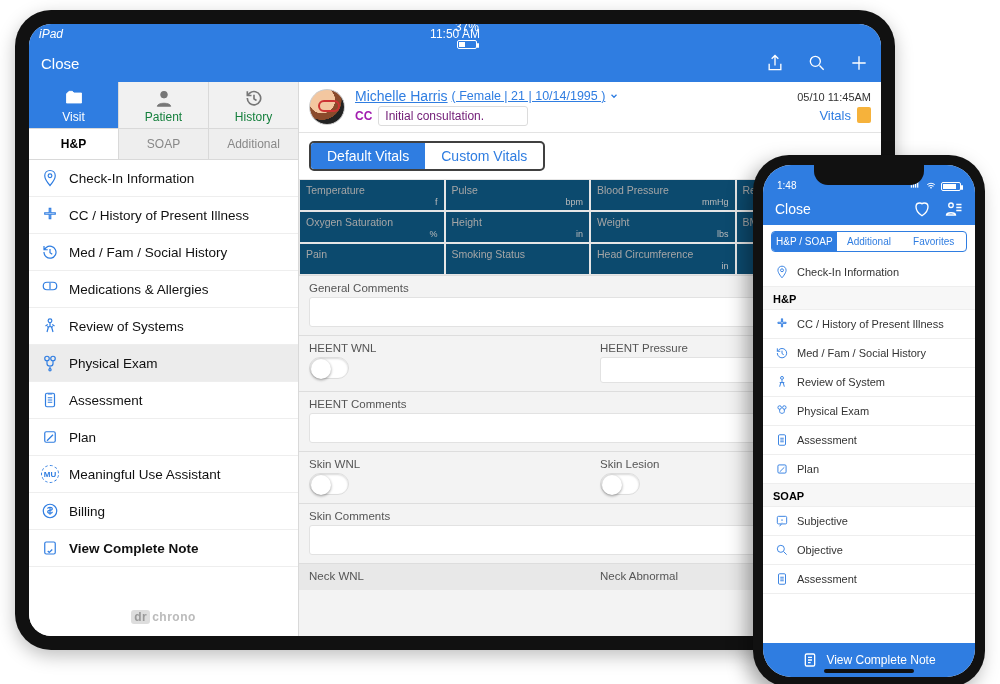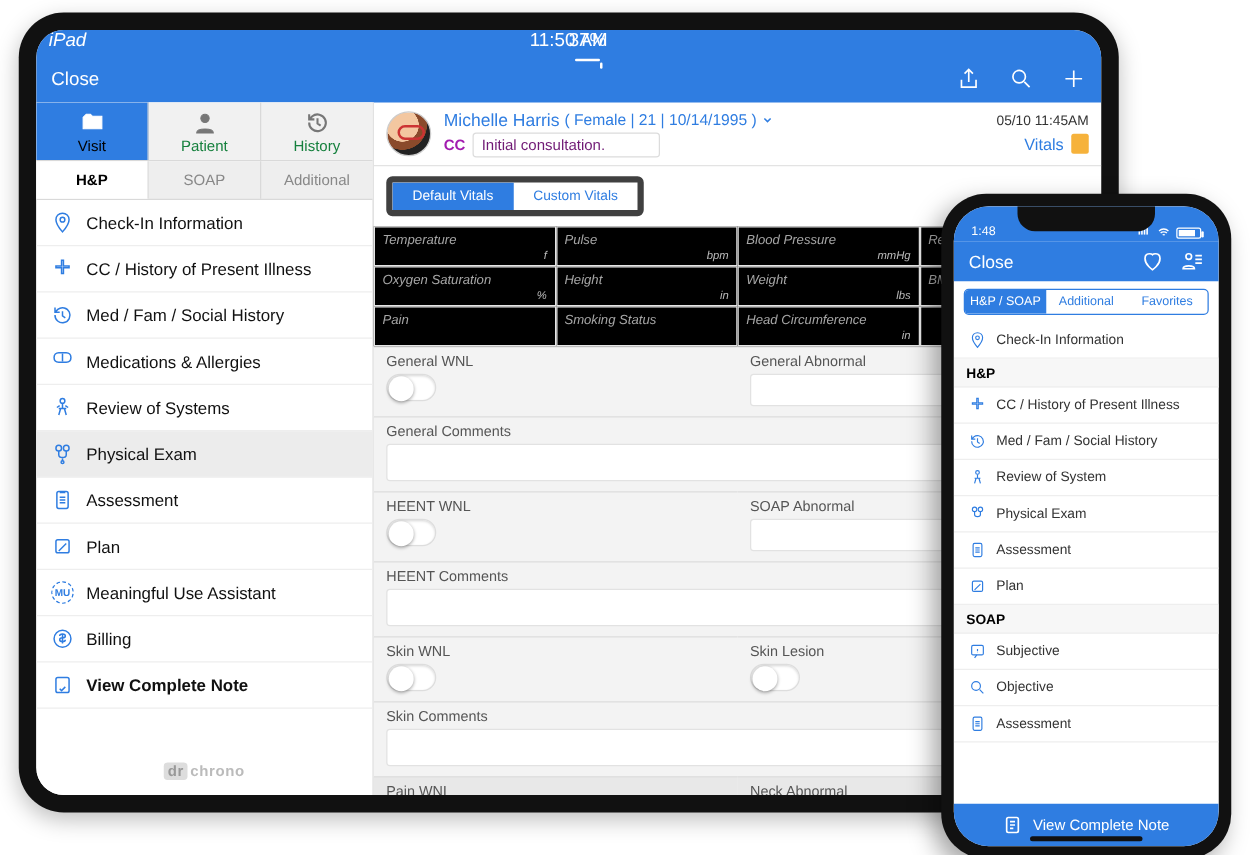--- a/index.html
+++ b/index.html
@@ -21,22 +21,23 @@
     border-radius: 22px;
     overflow: hidden;
     display: flex;
     flex-direction: column;
   }
   
   .ipad-status {
     height: 20px;
     background: #2f7de1;
     color: #fff;
-    font-size: 15px;
+    font-size: 12px;
     display: flex;
+    align-items: center;
     padding: 0 10px;
     justify-content: space-between;
     font-style: italic;
   }
   .ipad-status .center { position:absolute; left:50%; transform:translateX(-50%); font-style: normal;}
   .ipad-status .right { display:flex; gap:6px; align-items:center; font-style: normal;}
   .batt { width:20px; height:9px; border:1px solid #fff; border-radius:2px; position:relative;}
   .batt::after{content:"";position:absolute;right:-3px;top:2px;width:2px;height:5px;background:#fff;border-radius:1px;}
   .batt .fill{position:absolute;left:1px;top:1px;bottom:1px;width:35%;background:#fff;}
 
@@ -55,21 +56,21 @@
   .nav-icon { width:20px; height:20px; stroke:#fff; fill:none; stroke-width:1.6; }
 
   
   .ipad-body { flex:1; display:flex; min-height:0; }
 
   
   .left { width: 270px; display:flex; flex-direction:column; background:#fff; border-right:1px solid #d9d9d9;}
   .top-tabs { display:flex; background:#f1f1f1; border-bottom:1px solid #d9d9d9;}
   .top-tab { flex:1; display:flex; flex-direction:column; align-items:center; gap:2px; padding:6px 0 4px; font-size:12px; color:#15803d; border-right:1px solid #d9d9d9; cursor:pointer;}
   .top-tab:last-child{border-right:none;}
-  .top-tab.active{ background:#2f7de1; color:#000000;}
+  .top-tab.active{ background:#2f7de1; color:#ffffff;}
   .top-tab svg{width:22px;height:20px;}
   .top-tab.active svg{stroke:#fff;fill:#fff;}
 
   .sub-tabs{display:flex;background:#eee;border-bottom:1px solid #d9d9d9;font-size:12px;}
   .sub-tab{flex:1;text-align:center;padding:8px 0;color:#888;border-right:1px solid #d9d9d9;cursor:pointer;}
   .sub-tab:last-child{border-right:none;}
   .sub-tab.active{background:#fff;color:#000;font-weight:600;}
 
   .side-list{flex:1;overflow:auto;}
   .side-item{display:flex;align-items:center;gap:10px;padding:9px 12px;border-bottom:1px solid #eee;font-size:13.5px;color:#111;cursor:pointer;}
@@ -79,35 +80,35 @@
   .side-item .mu{border:1.5px dashed #2f7de1;border-radius:50%;width:18px;height:18px;display:flex;align-items:center;justify-content:center;font-size:8px;color:#2f7de1;font-weight:700;}
 
   .brand{padding:12px;text-align:center;color:#bbb;font-size:12px;font-weight:600;letter-spacing:.5px;}
   .brand .dr{background:#ddd;border-radius:3px;padding:0 3px;margin-right:2px;color:#999;}
 
   
   .right{flex:1;display:flex;flex-direction:column;min-width:0;}
   .patient-bar{display:flex;align-items:center;gap:10px;padding:6px 10px;border-bottom:1px solid #e3e3e3;}
   .avatar{width:36px;height:36px;border-radius:50%;background:radial-gradient(circle at 35% 30%,#f3c7a0 0 40%,#8a4a2b 41% 60%,#222 61% 100%);position:relative;overflow:hidden;border:1px solid #ccc;}
   .avatar::after{content:"";position:absolute;left:8px;top:10px;width:18px;height:8px;border:2px solid #c33;border-radius:10px;}
-  .pname{color:#2f7de1;font-size:14px;font-weight:500; display:flex; gap:4px; align-items:center;}
+  .pname{color:#2f7de1;font-size:14px;font-weight:500; display:flex; gap:4px; align-items:center;text-decoration:underline;}
   .pmeta{color:#2f7de1;font-size:12.5px;}
   .cc-row{display:flex;align-items:center;gap:6px;font-size:12px;margin-top:2px;}
   .cc-label{color:#a21caf;font-weight:600;}
   .cc-val{color:#701a75;border:1px solid #dcdcdc;padding:2px 6px;border-radius:3px;min-width:150px;}
   .pbar-right{margin-left:auto;text-align:left;font-size:11px;color:#333;display:flex;flex-direction:column;align-items:flex-end;gap:4px;}
   .vitals-link{color:#2f7de1;font-size:13px;display:flex;align-items:center;gap:6px;}
   .doc-ic{width:14px;height:16px;background:#f6b23b;border-radius:2px;}
 
-  .seg{display:flex;margin:8px 10px;border:5px solid #404040;border-radius:5px;overflow:hidden;width:max-content;font-size:11px;}
+  .seg{display:flex;margin:8px 10px;border:2px solid #404040;border-radius:5px;overflow:hidden;width:max-content;font-size:14px;}
   .seg div{padding:5px 16px;color:#2f7de1;cursor:pointer;}
   .seg .on{background:#2f7de1;color:#fff;}
 
   .vgrid{display:grid;grid-template-columns:repeat(4,1fr);font-size:10.5px;color:#a6a6a6;}
-  .vcell{border:0.5px solid #e6e6e6;padding:4px 6px 14px;position:relative;background:#000000;font-style:italic;}
+  .vcell{border:0.5px solid #e6e6e6;padding:4px 6px 14px;position:relative;background:#0c4a6e;}
   .vcell .unit{position:absolute;right:6px;bottom:3px;font-size:9px;color:#bbb;}
 
   .exam{flex:1;overflow:hidden;background:#f3f3f3;}
   .exam-row{display:grid;grid-template-columns:1fr 1fr;}
   .exam-cell{padding:6px 10px 8px;border-top:1px solid #ddd;font-size:11.5px;color:#555;background:#f3f3f3;}
   .toggle{width:40px;height:22px;background:#fff;border:1px solid #ddd;border-radius:12px;position:relative;margin-top:3px;box-shadow:0 1px 2px rgba(0,0,0,.15) inset;}
   .toggle::after{content:"";position:absolute;left:1px;top:1px;width:20px;height:20px;background:#fff;border-radius:50%;box-shadow:0 1px 3px rgba(0,0,0,.4);}
   .exam-cell.full{grid-column:1/3;}
   .txtbox{background:#fff;border:1px solid #e2e2e2;border-radius:3px;height:30px;margin-top:3px;position:relative;}
   .pencil{position:absolute;right:8px;top:6px;width:16px;height:16px;stroke:#2f7de1;fill:none;stroke-width:1.6;}
@@ -316,54 +317,50 @@
           <div class="vcell"><span>Weight</span><span class="unit">lbs</span></div>
           <div class="vcell"><span>BMI</span></div>
           <div class="vcell"><span>Pain</span></div>
           <div class="vcell"><span>Smoking Status</span></div>
           <div class="vcell"><span>Head Circumference</span><span class="unit">in</span></div>
           <div class="vcell"></div>
         </div>
 
         <div class="exam">
           <div class="exam-row">
-            <div class="exam-cell"><span>General WNL</span><div class="toggle"></div></div>
-            <div class="exam-cell"><span>General Abnormal</span><div class="narrowbox"></div></div>
-          </div>
-          <div class="exam-row">
             <div class="exam-cell full"><span>General Comments</span><div class="txtbox">
                   <svg class="pencil" viewBox="0 0 24 24">
                     <path d="M4 20l4-1 11-11-3-3L5 16z"></path>
                   </svg>
                 </div></div>
           </div>
           <div class="exam-row">
             <div class="exam-cell"><span>HEENT WNL</span><div class="toggle"></div></div>
-            <div class="exam-cell"><span>SOAP Abnormal</span><div class="narrowbox"></div></div>
+            <div class="exam-cell"><span>HEENT Pressure</span><div class="narrowbox"></div></div>
           </div>
           <div class="exam-row">
             <div class="exam-cell full"><span>HEENT Comments</span><div class="txtbox">
                   <svg class="pencil" viewBox="0 0 24 24">
                     <path d="M4 20l4-1 11-11-3-3L5 16z"></path>
                   </svg>
                 </div></div>
           </div>
           <div class="exam-row">
             <div class="exam-cell"><span>Skin WNL</span><div class="toggle"></div></div>
             <div class="exam-cell"><span>Skin Lesion</span><div class="toggle"></div></div>
           </div>
           <div class="exam-row">
             <div class="exam-cell full"><span>Skin Comments</span><div class="txtbox">
                   <svg class="pencil" viewBox="0 0 24 24">
                     <path d="M4 20l4-1 11-11-3-3L5 16z"></path>
                   </svg>
                 </div></div>
           </div>
           <div class="exam-row">
-            <div class="exam-cell" style="background:#e8e8e8"><span>Pain WNL</span></div>
+            <div class="exam-cell" style="background:#e8e8e8"><span>Neck WNL</span></div>
             <div class="exam-cell" style="background:#e8e8e8"><span>Neck Abnormal</span></div>
           </div>
 
         </div>
       </div>
     </div>
   </div>
 </div>
 
 <div class="iphone">

